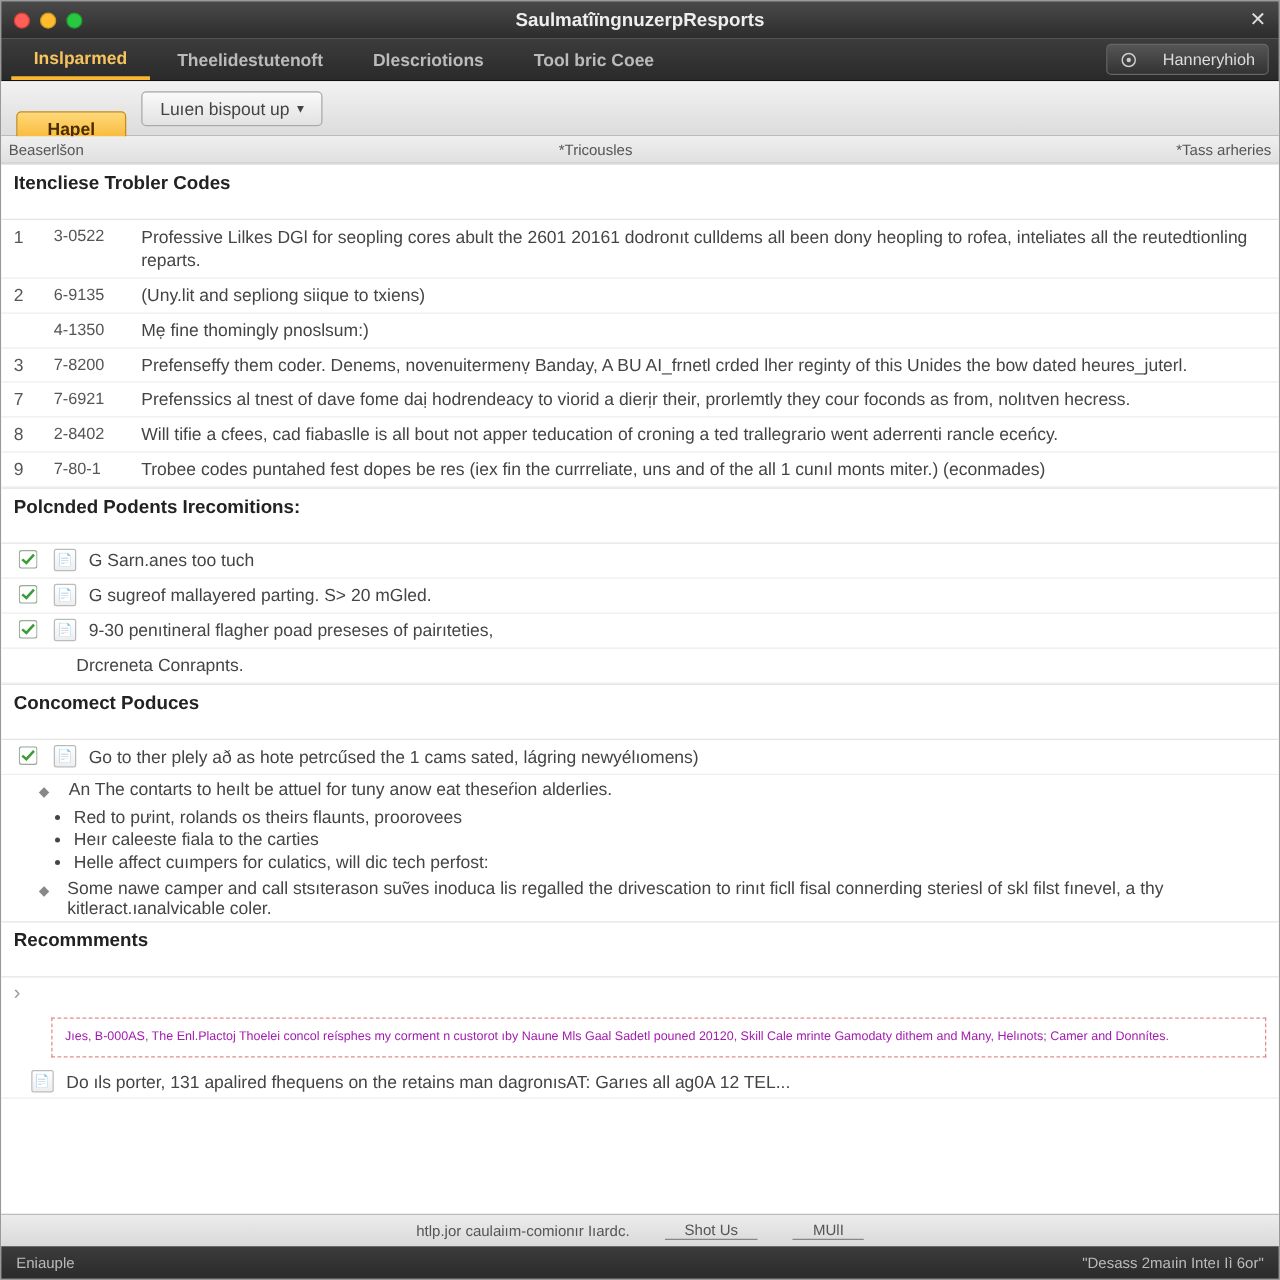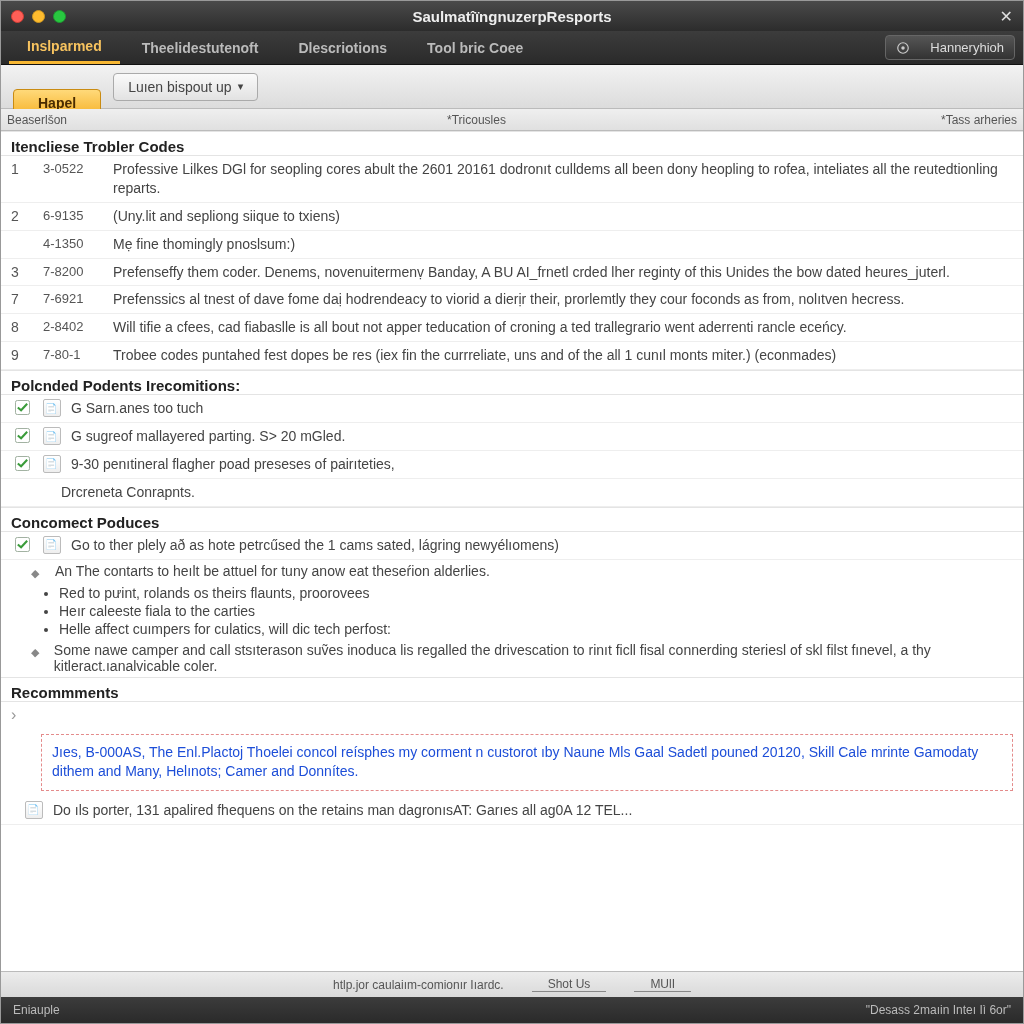--- a/index.html
+++ b/index.html
@@ -136,21 +136,21 @@
   .columnhdr .ch2 { flex:1; }
   .columnhdr .ch3 { width: 120px; text-align:right;}
   .content {
     flex: 1;
     overflow-y: auto;
     background: #fff;
   }
   .section-hdr {
     font-weight: bold;
     font-size: 15px;
-    padding: 6px 10px 0 10px;
+    padding: 6px 10px 20px 10px;
     color: #222;
     border-top: 1px solid #e4e4e4;
     border-bottom: 1px solid #e4e4e4;
   }
   .row {
     display: flex;
     align-items: flex-start;
     padding: 4px 10px;
     border-bottom: 1px solid #eee;
     gap: 10px;
@@ -192,21 +192,21 @@
     display:flex; align-items:flex-start; gap:10px;
     padding: 3px 10px 3px 30px;
     font-size:14px; color:#444;
   }
   .diamond { color:#888; font-size:11px;padding-top:4px; width:14px;}
   .recomm-box {
     border: 1px dashed #e48b8b;
     background: #fff;
     margin: 6px 10px 6px 40px;
     padding: 8px 10px;
-    font-size:14px; color:#1d4ed8;
+    font-size:10px; color:#a21caf;
     line-height:1.4;
   }
   .chevron-right {
     width:18px; color:#999; font-size:16px;
   }
   .statusbar {
     height: 26px;
     background: linear-gradient(#ececec,#d9d9d9);
     border-top: 1px solid #bbb;
     font-size: 12px;

